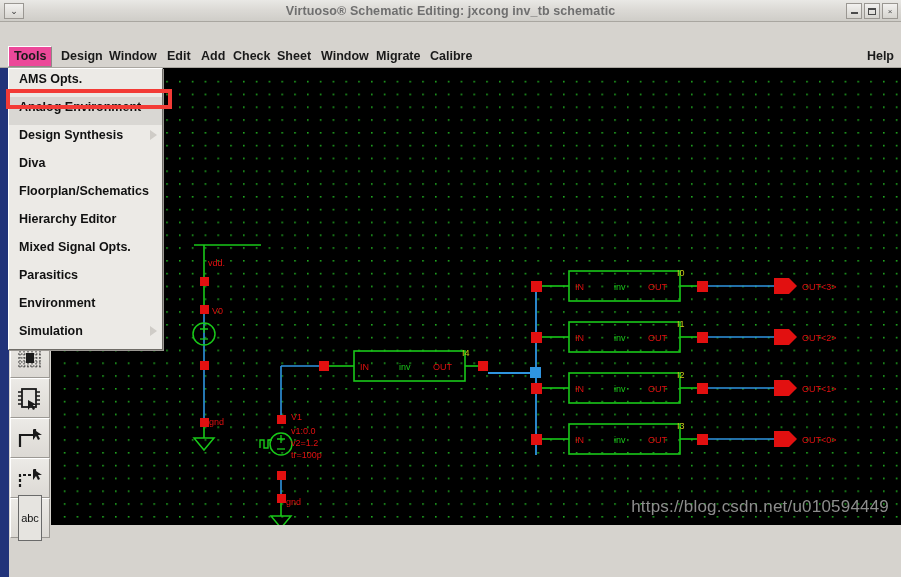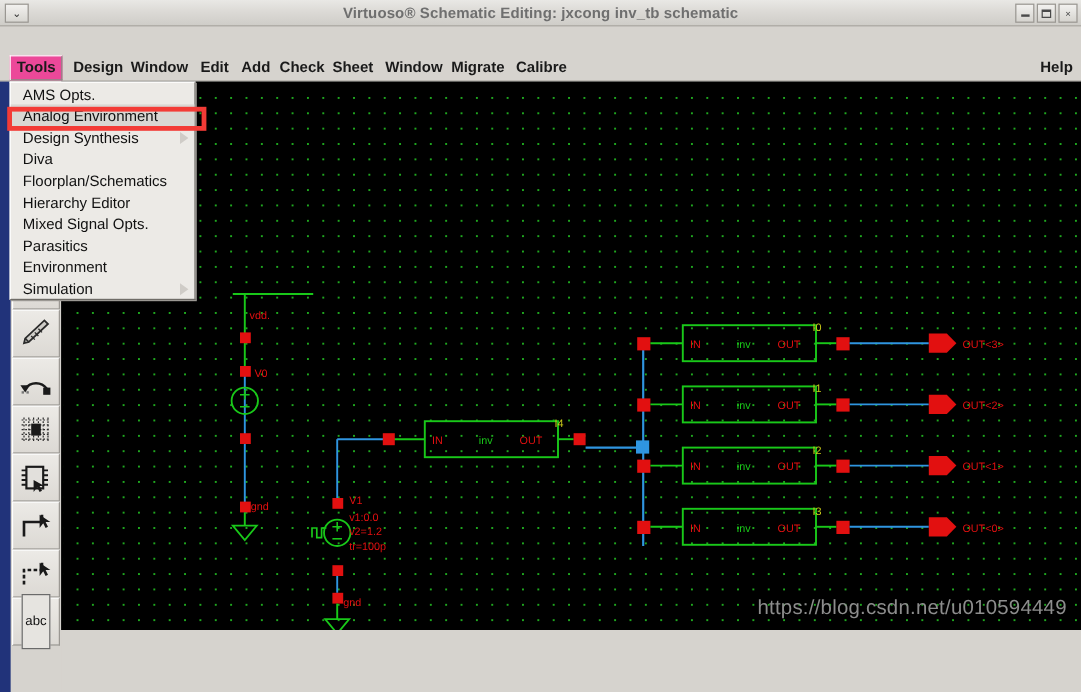--- a/index.html
+++ b/index.html
@@ -62,22 +62,22 @@
   .tool svg{display:block;}
   .tool .abc{font-size:11px;color:#111;border:1px solid #6a6a6a;
              padding:16px 2px;background:#e6e4e0;font-family:"Liberation Sans",sans-serif;}
 
   
   .dropdown{position:absolute;left:8px;top:68px;width:155px;
             background:#eceae6;border:1px solid #ffffff;
             border-right-color:#6f6c67;border-bottom-color:#6f6c67;
             box-sizing:border-box;z-index:40;
             box-shadow:1px 1px 0 #9b9893;}
-  .dd-item{position:relative;height:18px;line-height:20px;
-           padding-left:10px;font-size:12.5px;font-weight:normal;color:#111;
+  .dd-item{position:relative;height:28px;line-height:20px;
+           padding-left:10px;font-size:12.5px;font-weight:bold;color:#111;
            white-space:nowrap;cursor:default;}
   .dd-item .sub{position:absolute;right:5px;top:5px;width:0;height:0;
                 border-left:7px solid #cfccc7;border-top:5px solid transparent;
                 border-bottom:5px solid transparent;}
   .dd-item.selected{background:#d9d7d3;}
   .dd-highlight{position:absolute;left:6px;top:89px;width:166px;height:20px;
                 border:4px solid #f33b36;box-sizing:border-box;z-index:50;
                 pointer-events:none;}
 
   

